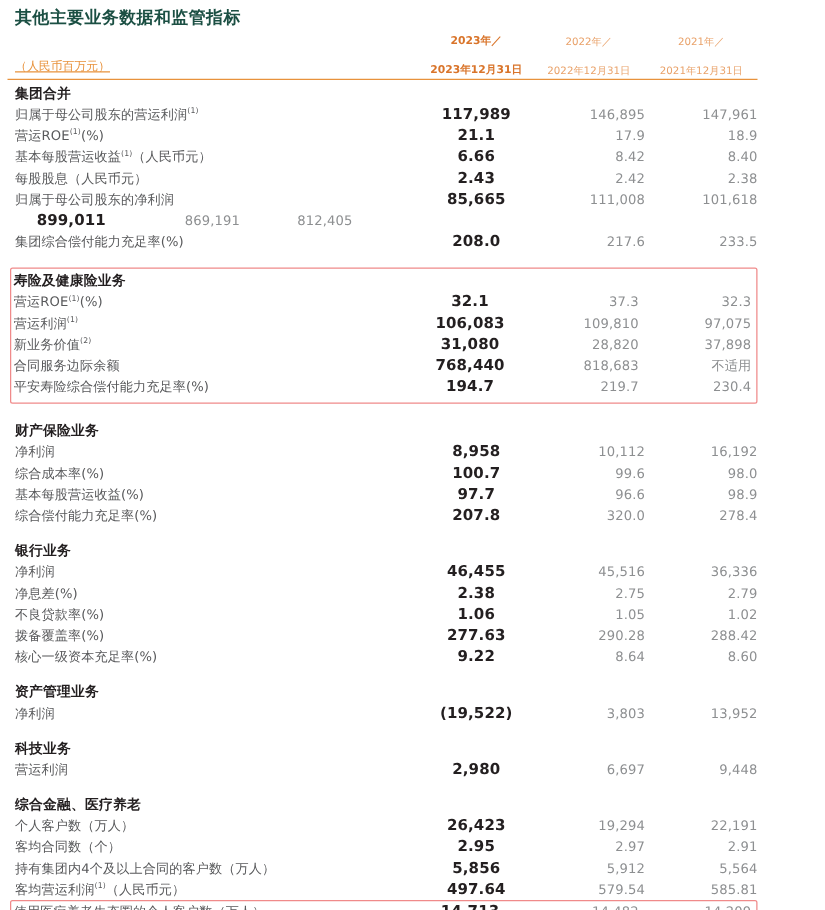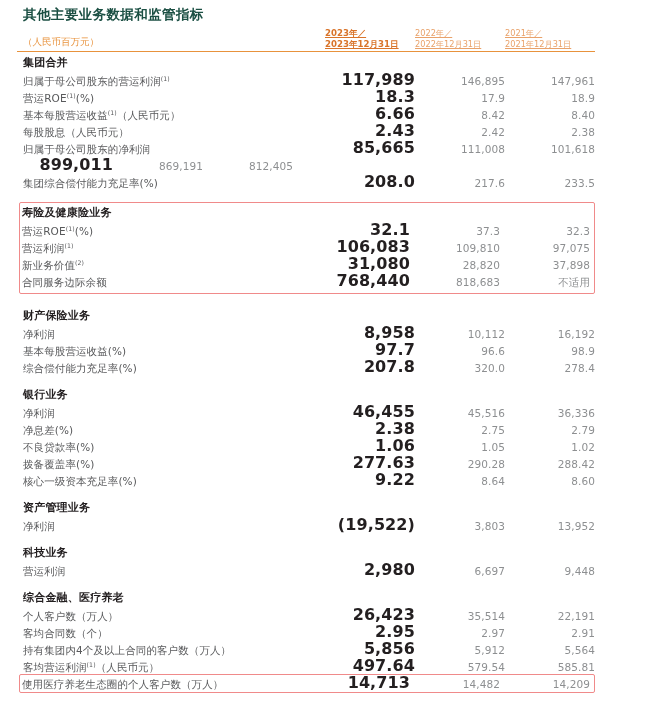--- a/index.html
+++ b/index.html
@@ -12,21 +12,21 @@
     height: 728px;
     font-family: "DejaVu Sans", "Liberation Sans", sans-serif;
     color: #58595b;
     overflow: hidden;
   }
   .page {
     position: relative;
     width: 612px;
     height: 728px;
     box-sizing: border-box;
-    padding: 0 17px;
+    padding: 0 6px;
   }
 
   
   .title {
     font-size: 13.5px;
     font-weight: bold;
     color: #1b4f43;
     letter-spacing: .4px;
     padding: 5px 0 0 6px;
     line-height: 18px;
@@ -40,37 +40,37 @@
     border-bottom: 1.6px solid #e8923c;
     box-sizing: border-box;
   }
   .unit {
     flex: 1 1 auto;
     font-size: 9.5px;
     color: #e8923c;
     line-height: 12px;
     padding-bottom: 1px;
     white-space: nowrap;
+    text-decoration: underline;
   }
   .colhead {
     width: 90px;
     flex: 0 0 90px;
-    text-align: left;
+    text-align: center;
     font-size: 8.2px;
     line-height: 10.5px;
     color: #e9a26a;
     white-space: nowrap;
-    text-decoration: underline;
   }
   .colhead.cur {
     color: #d9742a;
     font-weight: bold;
     font-size: 8.6px;
   }
-  .colhead .l2 { display: block; }
+  .colhead .l2 { display: block; margin-top: 12px; }
 
   
   .tbody { padding-left: 6px; }
 
   .sec-title {
     font-size: 11px;
     font-weight: bold;
     color: #231f20;
     line-height: 14px;
     padding: 4px 0 1px 0;
@@ -101,21 +101,22 @@
     flex: 0 0 90px;
     text-align: right;
     font-size: 10.5px;
     color: #8d8f91;
     white-space: nowrap;
     letter-spacing: .1px;
   }
   .val.cur {
     color: #231f20;
     font-weight: bold;
-    font-size: 16px;
+    font-size: 12px;
+    text-align: center;
   }
 
   
   .hl {
     border: 1.4px solid #f08a8a;
     border-radius: 2px;
     box-sizing: border-box;
     padding: 2px 4px 4px 2px;
     margin: 3px 0 2px -4px;
   }
@@ -157,21 +158,21 @@
       <div>
         <div class="sec-title">集团合并</div>
         <div class="row">
           <div class="lbl">归属于母公司股东的营运利润<sup>(1)</sup></div>
           <div class="val cur">117,989</div>
           <div class="val">146,895</div>
           <div class="val">147,961</div>
         </div>
         <div class="row">
           <div class="lbl">营运ROE<sup>(1)</sup><span>(%)</span></div>
-          <div class="val cur">18.3</div>
+          <div class="val cur">21.1</div>
           <div class="val">17.9</div>
           <div class="val">18.9</div>
         </div>
         <div class="row">
           <div class="lbl">基本每股营运收益<sup>(1)</sup><span>（人民币元）</span></div>
           <div class="val cur">6.66</div>
           <div class="val">8.42</div>
           <div class="val">8.40</div>
         </div>
         <div class="row">
@@ -218,31 +219,43 @@
           <div class="val cur">31,080</div>
           <div class="val">28,820</div>
           <div class="val">37,898</div>
         </div>
         <div class="row">
           <div class="lbl">合同服务边际余额</div>
           <div class="val cur">768,440</div>
           <div class="val">818,683</div>
           <div class="val">不适用</div>
         </div>
+        <div class="row">
+          <div class="lbl">平安寿险综合偿付能力充足率(%)</div>
+          <div class="val cur">194.7</div>
+          <div class="val">219.7</div>
+          <div class="val">230.4</div>
+        </div>
       </div>
       <div class="sec-gap"></div>
       <div>
         <div class="sec-title">财产保险业务</div>
         <div class="row">
           <div class="lbl">净利润</div>
           <div class="val cur">8,958</div>
           <div class="val">10,112</div>
           <div class="val">16,192</div>
         </div>
         <div class="row">
+          <div class="lbl">综合成本率(%)</div>
+          <div class="val cur">100.7</div>
+          <div class="val">99.6</div>
+          <div class="val">98.0</div>
+        </div>
+        <div class="row">
           <div class="lbl">基本每股营运收益(%)</div>
           <div class="val cur">97.7</div>
           <div class="val">96.6</div>
           <div class="val">98.9</div>
         </div>
         <div class="row">
           <div class="lbl">综合偿付能力充足率(%)</div>
           <div class="val cur">207.8</div>
           <div class="val">320.0</div>
           <div class="val">278.4</div>
@@ -301,21 +314,21 @@
           <div class="val">6,697</div>
           <div class="val">9,448</div>
         </div>
       </div>
       <div class="sec-gap"></div>
       <div>
         <div class="sec-title">综合金融、医疗养老</div>
         <div class="row">
           <div class="lbl">个人客户数（万人）</div>
           <div class="val cur">26,423</div>
-          <div class="val">35,514</div>
+          <div class="val">19,294</div>
           <div class="val">22,191</div>
         </div>
         <div class="row">
           <div class="lbl">客均合同数（个）</div>
           <div class="val cur">2.95</div>
           <div class="val">2.97</div>
           <div class="val">2.91</div>
         </div>
         <div class="row">
           <div class="lbl">持有集团内4个及以上合同的客户数（万人）</div>

